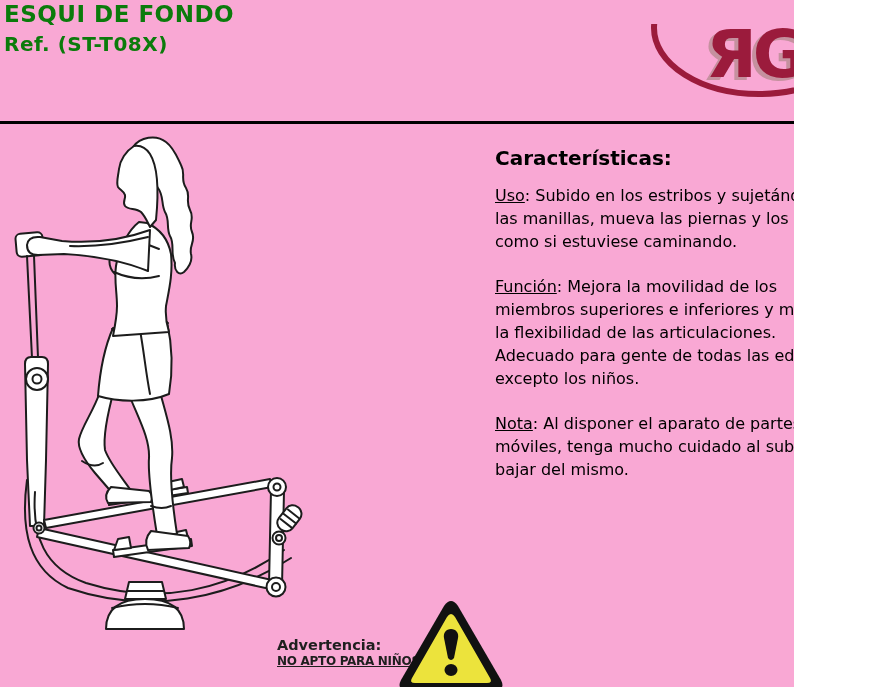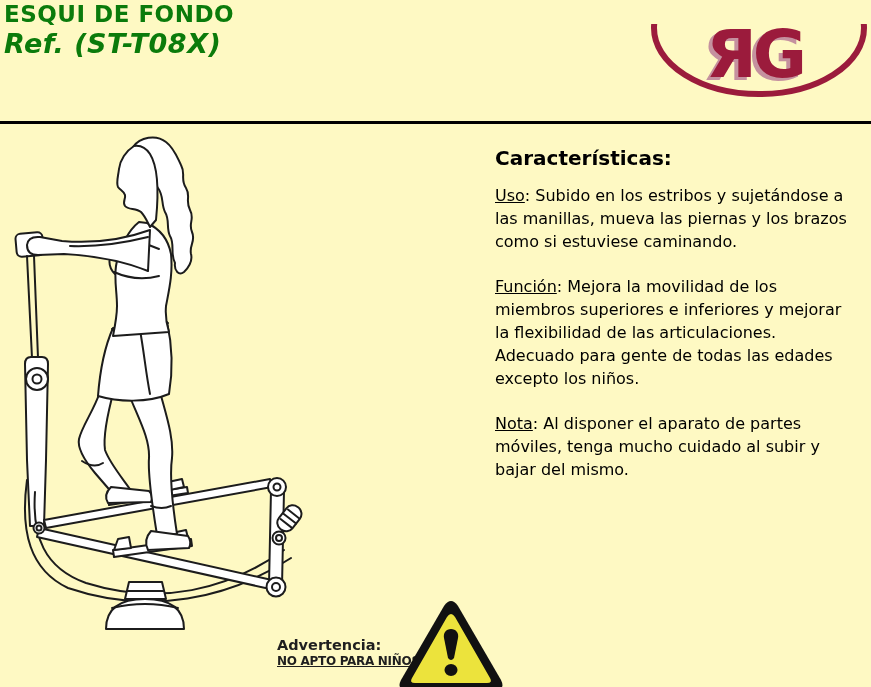--- a/index.html
+++ b/index.html
@@ -1,25 +1,25 @@
 <!DOCTYPE html>
 <html><head>
 <meta charset="utf-8">
 <style>
   * { margin:0; padding:0; box-sizing:border-box; }
   html,body { background:#fff; }
   .page {
-    position:relative; width:871px; height:687px;
-    background:#fef9c3; overflow:hidden;
+    position:relative; width:794px; height:687px;
+    background:#f9a8d4; overflow:hidden;
     font-family:"DejaVu Sans", "Liberation Sans", sans-serif;
   }
   
   .title-block { position:absolute; left:4px; top:0; color:#0b7b0b; }
   .title-line1 { font-size:23px; font-weight:bold; line-height:29px; letter-spacing:0.5px; }
-  .title-line2 { font-size:27px; font-weight:bold; line-height:30px; letter-spacing:0.5px;font-style:italic; }
+  .title-line2 { font-size:20px; font-weight:bold; line-height:30px; letter-spacing:0.5px; }
   .title-line3 { font-size:24px; font-weight:normal; line-height:33px; }
   .logo { position:absolute; left:648px; top:0; width:223px; height:76px;margin-top:24px; }
   .rule { position:absolute; left:0; top:121px; width:871px; height:3px; background:#000; }
   
   .illustration { position:absolute; left:0; top:130px; width:330px; height:557px; }
   .illustration svg path, .illustration svg rect, .illustration svg circle, .illustration svg line {
     stroke:#1c1c1c; stroke-width:2; fill:none; stroke-linecap:round; stroke-linejoin:round;
   }
   .illustration svg .w { fill:#fff; }
   

